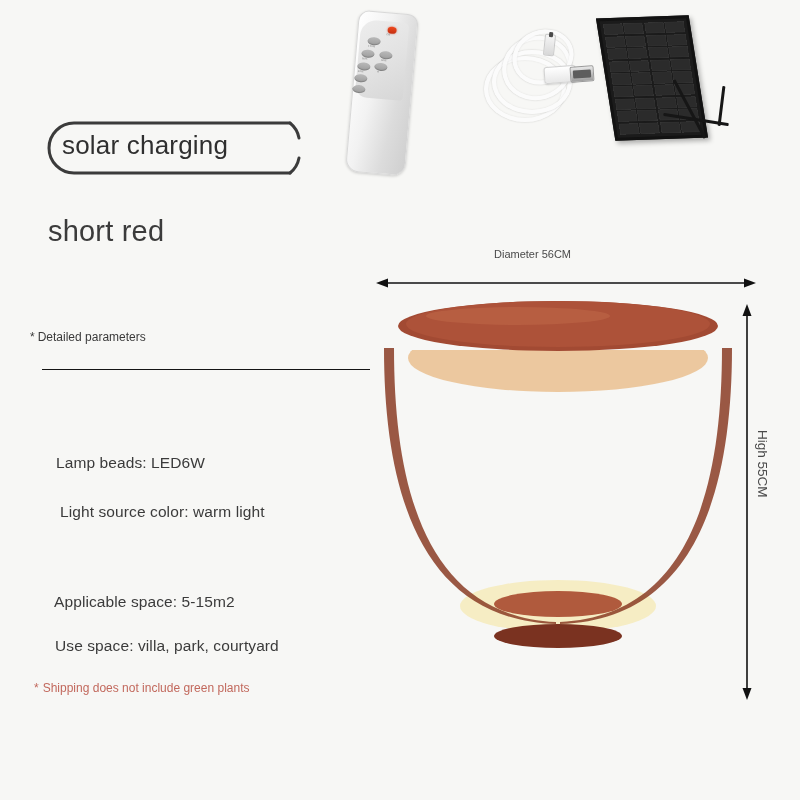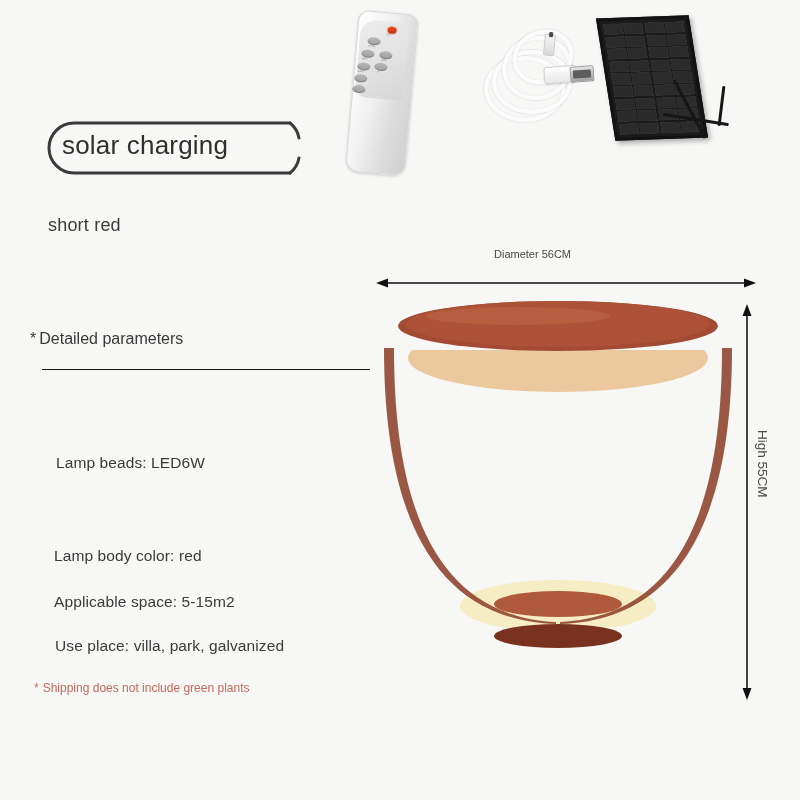--- a/index.html
+++ b/index.html
@@ -147,29 +147,29 @@
     position: absolute;
     left: 18px; top: 12px;
     font-size: 26px;
     color: #2f2f2f;
     letter-spacing: 0.2px;
     white-space: nowrap;
   }
   #short-red {
     position: absolute;
     left: 48px; top: 215px;
-    font-size: 18px;
+    font-size: 29px;
     color: #3b3b3b;
     letter-spacing: 0.2px;
     white-space: nowrap;
   }
   #params-heading {
     position: absolute;
     left: 30px; top: 330px;
-    font-size: 16px;
+    font-size: 12px;
     color: #3a3a3a;
     white-space: nowrap;
   }
   #params-heading .star { color: #3a3a3a; margin-right: 3px; }
   #params-rule {
     position: absolute;
     left: 42px; top: 369px;
     width: 328px; height: 0;
     border-top: 1.6px solid #141414;
   }
@@ -308,23 +308,23 @@
   </div>
 
   <div id="short-red">short red</div>
 
   <div id="params-heading">
     <span class="star">*</span><span>Detailed parameters</span>
   </div>
   <div id="params-rule"></div>
 
   <div class="param-line" style="left:56px; top:454px;">Lamp beads: LED6W</div>
-  <div class="param-line" style="left:54px; top:547px;">Lamp body color: red</div>
+  <div class="param-line" style="left:60px; top:503px;">Light source color: warm light</div>
   <div class="param-line" style="left:54px; top:593px;">Applicable space: 5-15m2</div>
-  <div class="param-line" style="left:55px; top:637px;">Use place: villa, park, galvanized</div>
+  <div class="param-line" style="left:55px; top:637px;">Use space: villa, park, courtyard</div>
 
   <div id="ship-note">
     <span class="star">*</span><span>Shipping does not include green plants</span>
   </div>
 
   <div id="diam-label">Diameter 56CM</div>
   <svg id="diam-arrow" width="390" height="24" viewBox="0 0 390 24">
     <line x1="10" y1="11" x2="378" y2="11" stroke="#111111" stroke-width="1.6"></line>
     <polygon points="4,11 16,6.5 16,15.5" fill="#111111"></polygon>
     <polygon points="384,11 372,6.5 372,15.5" fill="#111111"></polygon>

